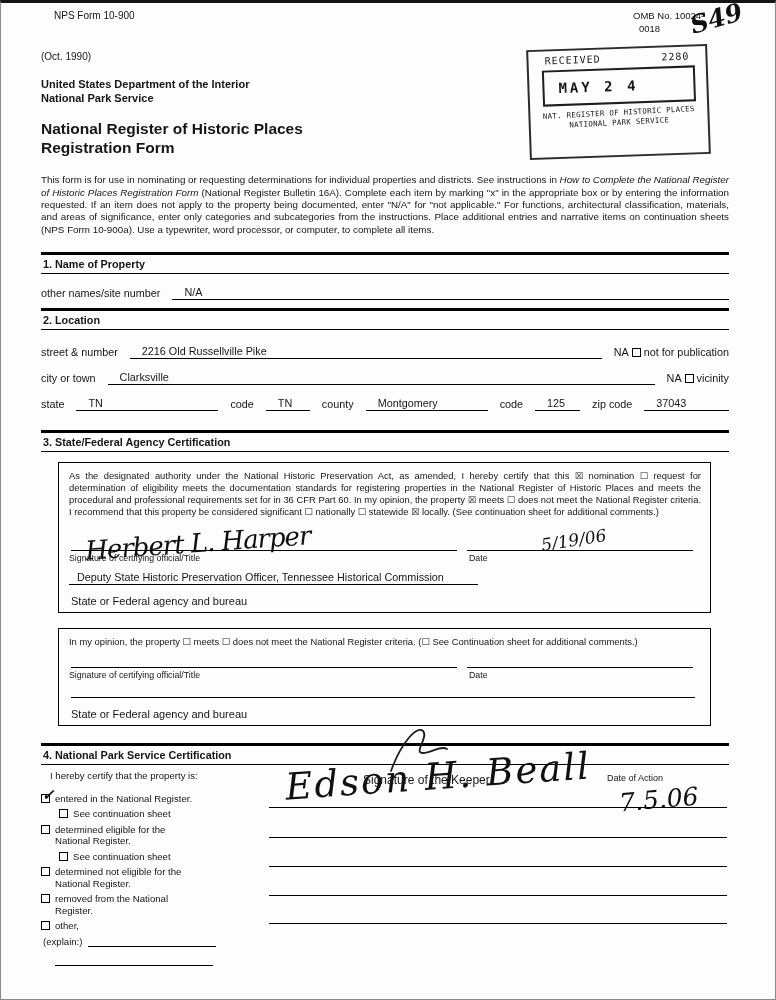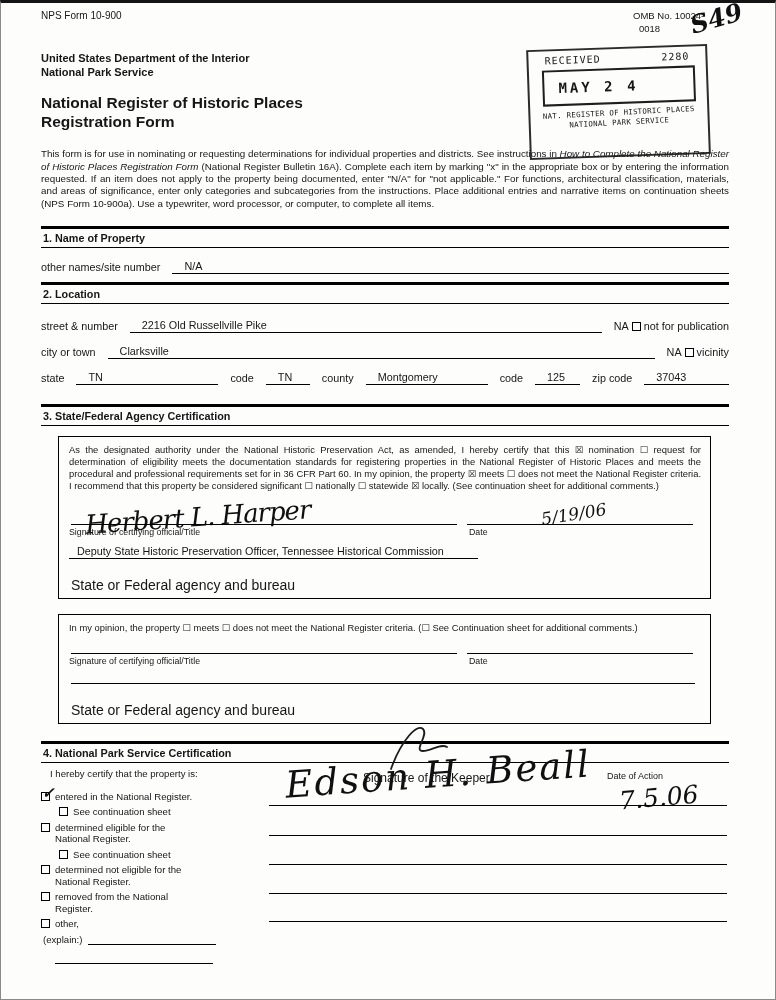--- a/index.html
+++ b/index.html
@@ -7,21 +7,21 @@
   .page {
     position:relative; width:776px; height:1000px; margin:0 auto;
     background:#fdfdfc; color:#161616; overflow:hidden;
     font-family:"Liberation Sans","DejaVu Sans",sans-serif;
     border:1px solid #8a8a8a; border-top:3px solid #141414;
   }
   .content { position:absolute; left:40px; right:46px; top:7px; }
 
   
   .hdr-row { display:flex; justify-content:space-between; position:relative; }
-  .tiny { font-size:10px; }
+  .tiny { font-size:10px;margin-left:13px; }
   .omb { font-size:9.5px; line-height:1.35; width:96px; }
   .omb div:last-child { padding-left:6px; }
   .script { font-family:"DejaVu Serif",serif; font-style:italic; color:#101010; }
   .s49 { position:absolute; right:-14px; top:-6px; font-size:25px; font-weight:bold; transform:rotate(-16deg); }
   .rev { margin-top:15px; font-size:10px; }
   .dept { margin-top:15px; font-size:11px; font-weight:bold; line-height:1.32; }
   .doc-title { margin-top:13px; font-size:15.5px; font-weight:bold; line-height:1.24; }
 
   
   .stamp { position:absolute; left:527px; top:44px; width:181px; height:110px;
@@ -55,21 +55,21 @@
   .sigrow { position:relative; height:34px; }
   .sigrow.short { height:20px; }
   .lseg { position:absolute; bottom:0; left:2px; width:386px; border-bottom:1.2px solid #000; }
   .rseg { position:absolute; bottom:0; left:398px; right:8px; border-bottom:1.2px solid #000; }
   .sig-script { position:absolute; left:16px; bottom:-7px; font-size:26px; letter-spacing:-1px; transform:rotate(-4deg); white-space:nowrap; }
   .date-script { position:absolute; left:472px; bottom:1px; font-size:17px; transform:rotate(-9deg); white-space:nowrap; }
   .lblrow { position:relative; font-size:8.8px; margin-top:2px; height:11px; }
   .lbl-date { position:absolute; left:400px; top:0; }
   .trow { margin-top:7px; display:flex; }
   .tval { font-size:10.8px; border-bottom:1.2px solid #000; padding:0 34px 1px 8px; white-space:nowrap; }
-  .bureau { font-size:14px; margin-top:18px; padding-left:2px; }
+  .bureau { font-size:11px; margin-top:10px; padding-left:2px; }
   .fullline { border-bottom:1.2px solid #000; margin:16px 6px 0 2px; }
 
   
   .s4 { position:relative; height:235px; }
   .s4-left { width:232px; font-size:9.6px; padding-top:5px; line-height:1.2; }
   .intro { margin-bottom:11px;padding-left:9px; }
   .opt { display:flex; gap:5px; margin-top:4px; }
   .opt .lab { white-space:pre-line; max-width:165px; }
   .opt .cb { margin-top:1px; position:relative; }
   .sub { margin-left:18px; }
@@ -106,20 +106,21 @@
   <div class="content">
 
     <div class="hdr-row">
       <span class="tiny">NPS Form 10-900</span>
       <span class="omb">
         <div>OMB No. 10024-</div>
         <div>0018</div>
       </span>
       <span class="script s49">S49</span>
     </div>
+    <div class="rev">(Oct. 1990)</div>
 
     <div class="dept">
       <div>United States Department of the Interior</div>
       <div>National Park Service</div>
     </div>
 
     <div class="doc-title">
       <div>National Register of Historic Places</div>
       <div>Registration Form</div>
     </div>

